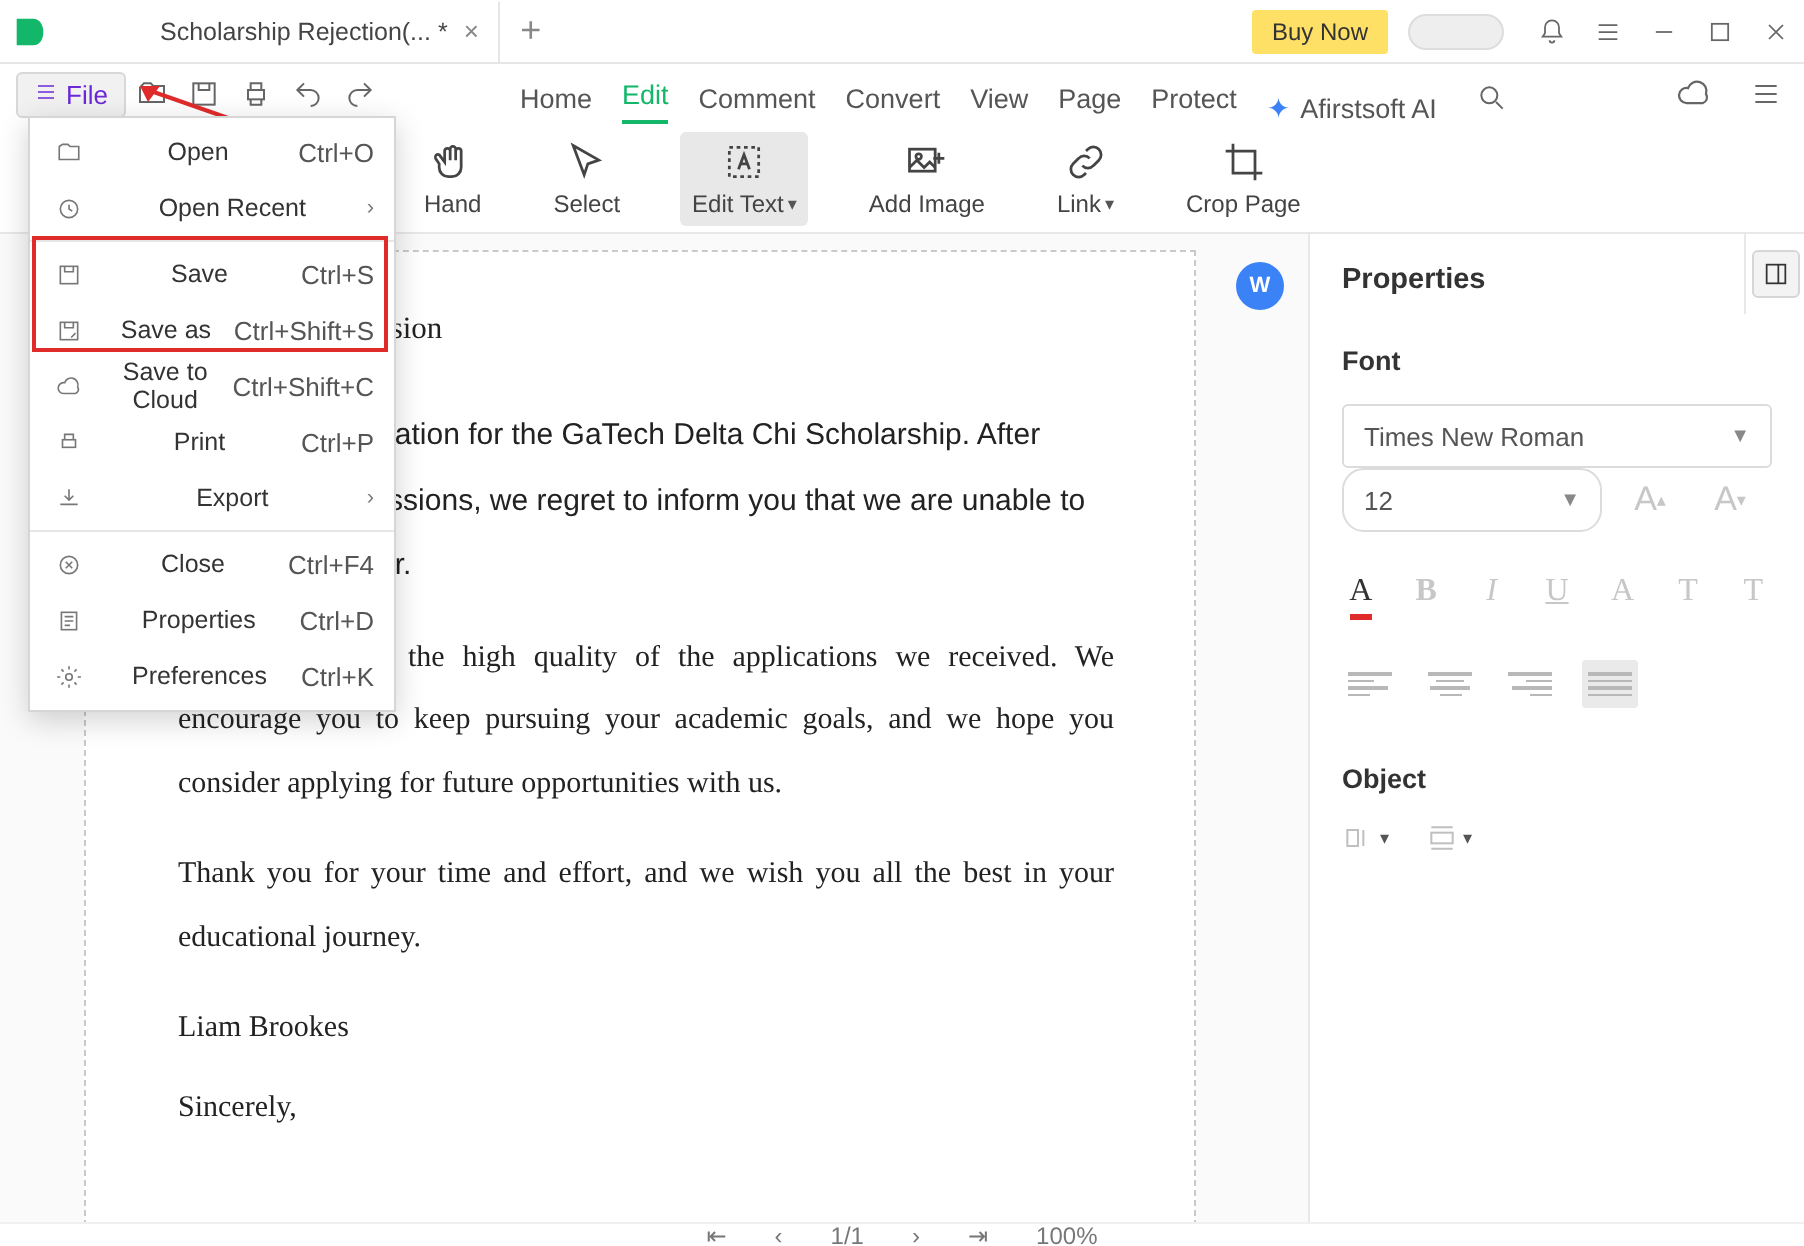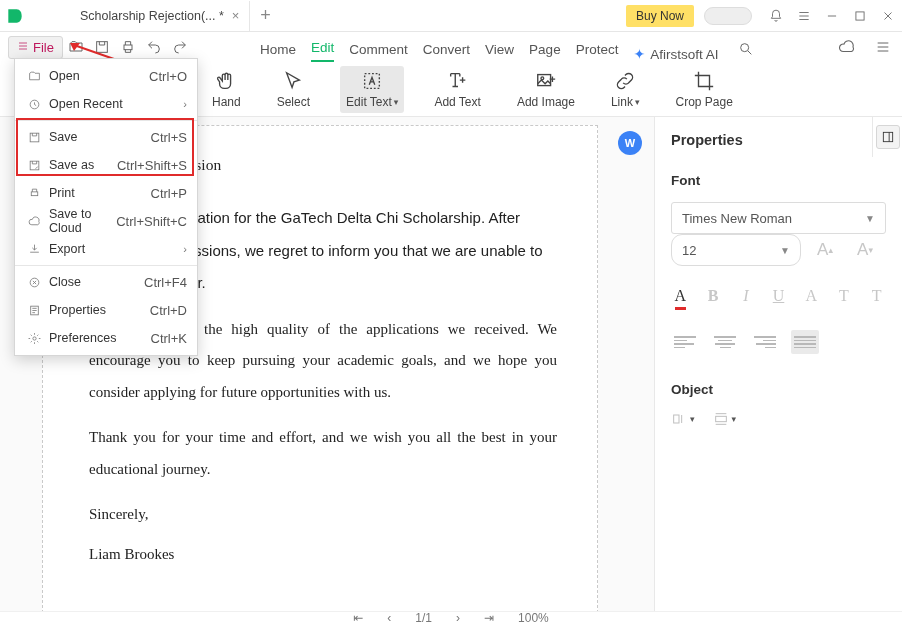--- a/index.html
+++ b/index.html
@@ -13,41 +13,41 @@
 .tab .close-x { font-size: 13px; color: #888; margin-left: 2px; }
 .newtab { width: 30px; text-align: center; color: #888; font-size: 18px; }
 .titlebar-spacer { flex: 1; }
 .buynow { background: #ffe066; border: none; padding: 4px 10px; font-size: 12px; border-radius: 2px; color: #333; }
 .user-pill { width: 48px; height: 18px; background: #eee; border-radius: 10px; margin: 0 10px; border: 1px solid #ddd; }
 .winbtn { width: 28px; height: 28px; display: flex; align-items: center; justify-content: center; color: #666; }
 .winbtn svg { width: 14px; height: 14px; }
 
 
 .qabar { height: 30px; display: flex; align-items: center; padding: 0 8px; position: relative; }
-.file-chip { display: flex; align-items: flex-start; gap: 4px; background: #f1f1f1; border: 1px solid #d8d8d8; border-radius: 3px; padding: 3px 8px; font-size: 13px; color: #be185d; }
+.file-chip { display: flex; align-items: flex-start; gap: 4px; background: #f1f1f1; border: 1px solid #d8d8d8; border-radius: 3px; padding: 3px 8px; font-size: 13px; color: #6d28d9; }
 .qa-icon { width: 26px; height: 26px; display: flex; align-items: center; justify-content: center; color: #666; }
 .red-arrow { position: absolute; left: 68px; top: 9px; pointer-events: none; }
 .menu-tabs { position: absolute; left: 260px; display: flex; align-items: flex-end; gap: 15px; height: 30px; }
 .menu-tab { font-size: 13.5px; color: #555; padding-bottom: 5px; }
 .menu-tab.active { color: #12b76a; border-bottom: 2px solid #12b76a; }
 .ai-btn { display: flex; align-items: center; gap: 5px; color: #555; font-size: 13.5px; }
 .ai-star { color: #3b82f6; font-size: 14px; }
 .right-qa { position: absolute; right: 6px; display: flex; align-items: center; gap: 10px; }
 
 
 .ribbon { height: 55px; border-bottom: 1px solid #e8e8e8; display: flex; align-items: center; padding-left: 206px; gap: 24px; }
 .tool { display: flex; flex-direction: column; align-items: center; gap: 3px; font-size: 12px; color: #444; padding: 4px 6px; border-radius: 3px; }
 .tool.active { background: #e8e8e8; }
 .tool .ticon { width: 22px; height: 22px; display: flex; align-items: center; justify-content: center; }
 .tool .tlabel { display: flex; align-items: center; gap: 2px; }
 .mini-caret { font-size: 9px; color: #555; }
 
 
 .file-menu { position: absolute; left: 14px; top: 58px; width: 184px; background: #fff; border: 1px solid #d6d6d6; box-shadow: 0 4px 14px rgba(0,0,0,0.18); z-index: 100; padding: 3px 0; }
-.fm-item { display: flex; align-items: center; height: 28px; padding: 0 10px; font-size: 12.5px; color: #333; }
+.fm-item { display: flex; align-items: center; height: 28px; padding: 0 10px; font-size: 12.5px; color: #333; text-align: center; }
 .fm-item .fm-ico { width: 18px; display: flex; justify-content: center; color: #777; margin-right: 6px; }
 .fm-item .fm-label { flex: 1; }
 .fm-item .fm-shortcut { font-size: 13px; color: #555; }
 .fm-item .fm-arrow { font-size: 11px; color: #777; }
 .fm-sep { height: 1px; background: #e6e6e6; margin: 2px 0; }
 .red-box { position: absolute; left: 16px; top: 118px; width: 178px; height: 58px; border: 2px solid #e02b2b; z-index: 101; pointer-events: none; }
 
 
 .workspace { position: absolute; top: 117px; left: 0; right: 0; bottom: 12px; display: flex; }
 .docwrap { flex: 1; position: relative; background: #fafafa; overflow: hidden; }
@@ -233,29 +233,20 @@
         </svg>
       </div>
     <span class="tlabel">
         <span>Edit Text</span>
         <span class="mini-caret">▾</span>
       </span>
   </div>
   <div class="tool">
     <div class="ticon">
         <svg viewBox="0 0 24 24">
-          <path d="M4 4h10M4 4v3M14 4v3M9 4v14M6 18h6"></path>
-          <path d="M17 8v6M14 11h6"></path>
-        </svg>
-      </div>
-    <span>Add Text</span>
-  </div>
-  <div class="tool">
-    <div class="ticon">
-        <svg viewBox="0 0 24 24">
           <rect x="3" y="5" width="14" height="12"></rect>
           <circle cx="8" cy="9" r="1.5"></circle>
           <path d="M3 15l4-4 4 4 3-3 3 3"></path>
           <path d="M19 7v6M16 10h6"></path>
         </svg>
       </div>
     <span>Add Image</span>
   </div>
   <div class="tool">
     <div class="ticon">
@@ -316,35 +307,35 @@
           <rect x="4" y="4" width="16" height="16"></rect>
           <path d="M8 4v5h8V4M14 18l4-4"></path>
         </svg>
       </span>
     <span class="fm-label">Save as</span>
     <span class="fm-shortcut">Ctrl+Shift+S</span>
   </div>
   <div class="fm-item">
     <span class="fm-ico">
         <svg width="13" height="13" viewBox="0 0 24 24">
+          <path d="M7 18a5 5 0 1 1 1-9.9A6 6 0 0 1 20 12a4 4 0 0 1-2 6z"></path>
+        </svg>
+      </span>
+    <span class="fm-label">Save to Cloud</span>
+    <span class="fm-shortcut">Ctrl+Shift+C</span>
+  </div>
+  <div class="fm-item">
+    <span class="fm-ico">
+        <svg width="13" height="13" viewBox="0 0 24 24">
           <rect x="6" y="9" width="12" height="7"></rect>
           <path d="M8 9V4h8v5"></path>
         </svg>
       </span>
     <span class="fm-label">Print</span>
     <span class="fm-shortcut">Ctrl+P</span>
-  </div>
-  <div class="fm-item">
-    <span class="fm-ico">
-        <svg width="13" height="13" viewBox="0 0 24 24">
-          <path d="M7 18a5 5 0 1 1 1-9.9A6 6 0 0 1 20 12a4 4 0 0 1-2 6z"></path>
-        </svg>
-      </span>
-    <span class="fm-label">Save to Cloud</span>
-    <span class="fm-shortcut">Ctrl+Shift+C</span>
   </div>
   <div class="fm-item">
     <span class="fm-ico">
         <svg width="13" height="13" viewBox="0 0 24 24">
           <path d="M12 3v10M8 9l4 4 4-4M4 17h16"></path>
         </svg>
       </span>
     <span class="fm-label">Export</span>
     <span class="fm-arrow">›</span>
   </div>
@@ -389,22 +380,22 @@
       </div>
     <div class="page">
       <div class="doc-title">Application Decision</div>
       <div class="doc-p">
         <span>ciate your application for the GaTech Delta Chi Scholarship. After</span><br>
         <span>tstanding  submissions, we regret to inform you that we are  unable to</span><br>
         <span>olarship  this year.</span>
       </div>
       <div class="doc-p">not easy due to the high quality of the applications we received. We encourage you to keep pursuing your academic goals, and we hope you consider applying for future opportunities with us.</div>
       <div class="doc-p">Thank you for your time and effort, and we wish you all the best in your educational journey.</div>
+      <div class="doc-p sig">Liam Brookes</div>
       <div class="doc-p sig">Sincerely,</div>
-      <div class="doc-p sig">Liam Brookes</div>
     </div>
   </div>
 
   <div class="props">
     <div class="props-head">
       <h3>Properties</h3>
       <span class="closep">×</span>
     </div>
     <div class="section-label">Font</div>
     <div class="select-row">

